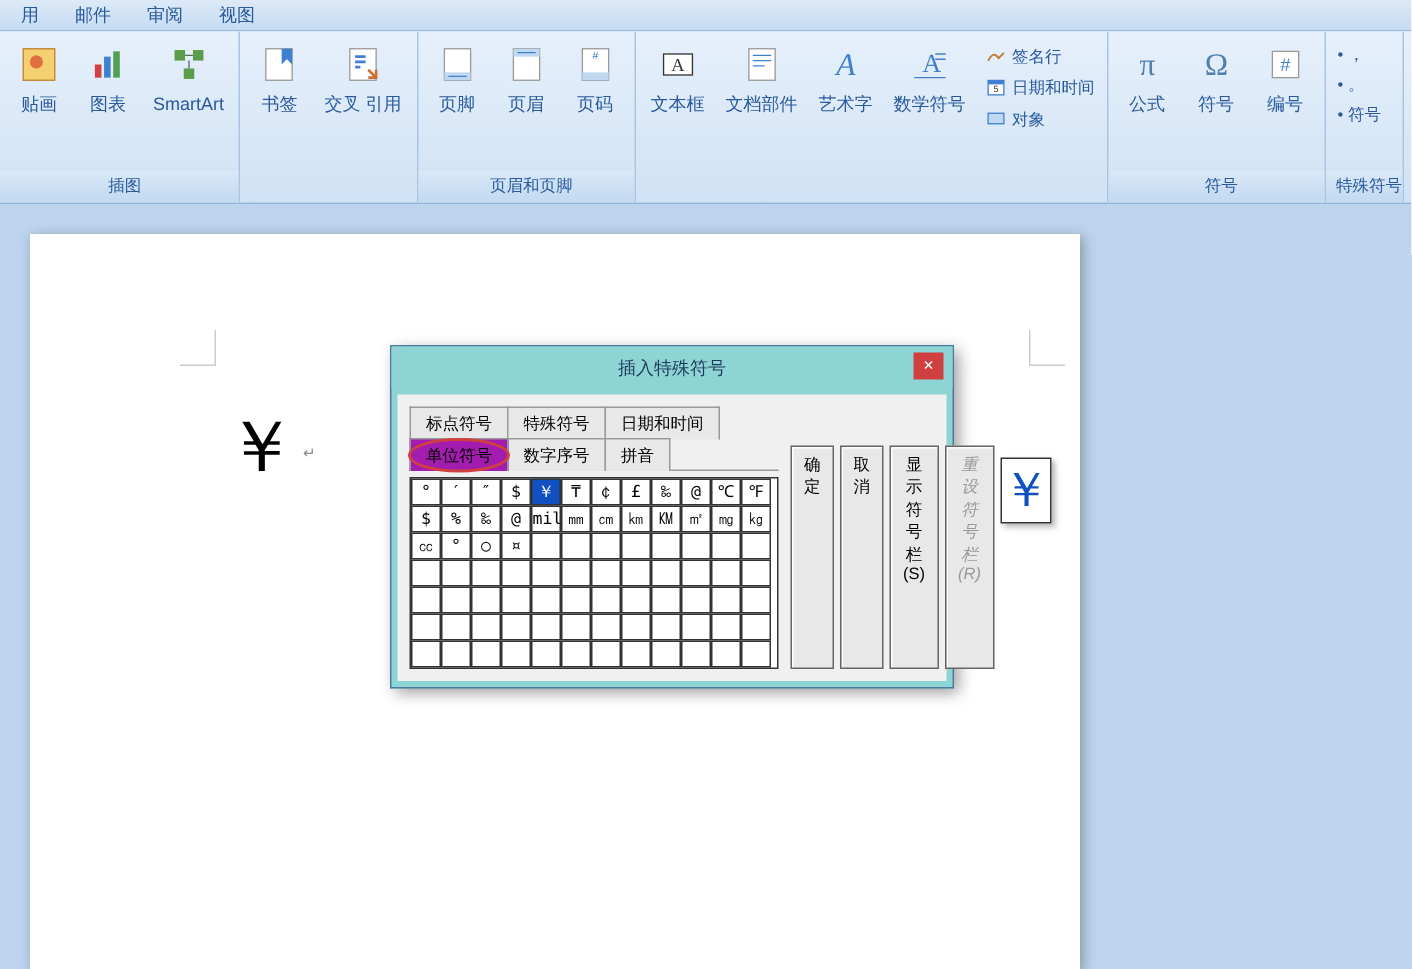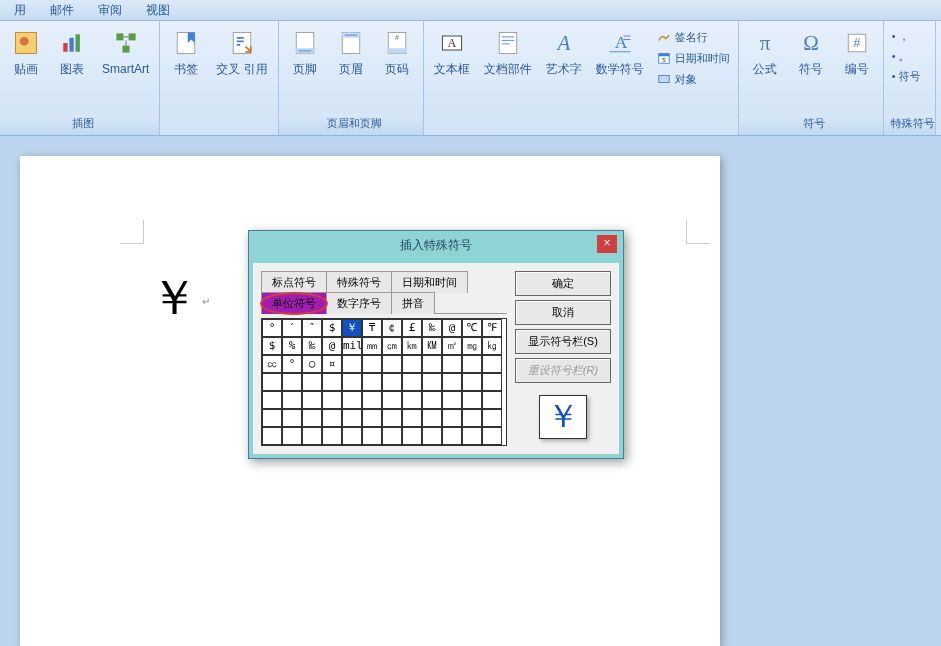--- a/index.html
+++ b/index.html
@@ -20,36 +20,36 @@
     .small-btn { display: flex; align-items: center; padding: 2px 4px; cursor: pointer; font-size: 11px; color: #2a5a9c; white-space: nowrap; }
     .small-btn-icon { width: 16px; height: 16px; margin-right: 3px; display: inline-flex; align-items: center; justify-content: center; }
     
     .document-area { background: #bcd4ed; height: 510px; position: relative; padding: 20px 0 0 20px; }
     .page { background: #fff; width: 700px; height: 490px; box-shadow: 2px 2px 8px rgba(0,0,0,0.3); position: relative; }
     .page-margin-tl { position: absolute; top: 64px; left: 100px; width: 24px; height: 24px; border-right: 1px solid #ccc; border-bottom: 1px solid #ccc; }
     .page-margin-tr { position: absolute; top: 64px; right: 10px; width: 24px; height: 24px; border-left: 1px solid #ccc; border-bottom: 1px solid #ccc; }
     .yen-char { position: absolute; top: 110px; left: 130px; font-family: "Times New Roman", serif; font-size: 48px; color: #000; }
     .cursor-mark { position: absolute; top: 140px; left: 182px; font-size: 10px; color: #888; }
     
-    .dialog { position: absolute; top: 230px; left: 248px; width: 376px; background: #8fd4d4; border: 1px solid #4a7a9c; box-shadow: 3px 3px 10px rgba(0,0,0,0.4); }
+    .dialog { position: absolute; top: 230px; left: 260px; width: 376px; background: #8fd4d4; border: 1px solid #4a7a9c; box-shadow: 3px 3px 10px rgba(0,0,0,0.4); }
     .dialog-titlebar { background: #8fd4d4; height: 28px; display: flex; align-items: center; justify-content: center; position: relative; }
     .dialog-title { font-size: 12px; color: #1a3a5c; }
     .dialog-close { position: absolute; right: 6px; top: 4px; width: 20px; height: 18px; background: #d04040; color: #fff; text-align: center; line-height: 16px; cursor: pointer; font-size: 12px; }
     .dialog-body { background: #f0f0f0; margin: 4px; padding: 8px; display: flex; gap: 8px; }
     .dialog-left { flex: 1; }
     .dialog-tabs { display: flex; flex-wrap: wrap; border-bottom: 1px solid #999; }
     .dialog-tab { padding: 3px 10px; font-size: 11px; background: #e8e8e8; border: 1px solid #999; border-bottom: none; cursor: pointer; margin-right: -1px; margin-bottom: -1px; }
     .dialog-tab.active-row2 { background: #a21caf; position: relative; }
     .dialog-tab.circled { position: relative; }
     .dialog-tab.circled::after { content: ''; position: absolute; left: -2px; top: -1px; right: -2px; bottom: -1px; border: 2px solid #d04040; border-radius: 50%; pointer-events: none; }
     .symbol-grid { background: #fff; border: 1px solid #333; margin-top: 4px; }
     .symbol-row { display: flex; }
     .symbol-cell { width: 20px; height: 18px; border: 1px solid #333; font-size: 11px; text-align: center; line-height: 16px; cursor: pointer; font-family: monospace; }
     .symbol-cell.selected { background: #1050c0; color: #fff; }
-    .dialog-right { display: flex; flex-direction: column; gap: 4px; width: 96px; }
+    .dialog-right { display: flex; flex-direction: row; gap: 4px; width: 96px; margin-top: 26px; }
     .dialog-btn { background: #e8e8e8; border: 1px solid #666; padding: 4px 8px; font-size: 11px; cursor: pointer; text-align: center; box-shadow: 1px 1px 0 #fff inset; }
     .dialog-btn.disabled { color: #999; font-style: italic; }
     .preview-box { background: #fff; border: 1px solid #333; width: 48px; height: 44px; margin: 8px auto 0; display: flex; align-items: center; justify-content: center; font-size: 32px; color: #1050c0; box-shadow: 2px 2px 4px rgba(0,0,0,0.3); font-family: serif; }
   </style>
 </head>
 <body>
 
 <div class="menubar">
   <div class="menu-item">用</div>
   <div class="menu-item">邮件</div>

